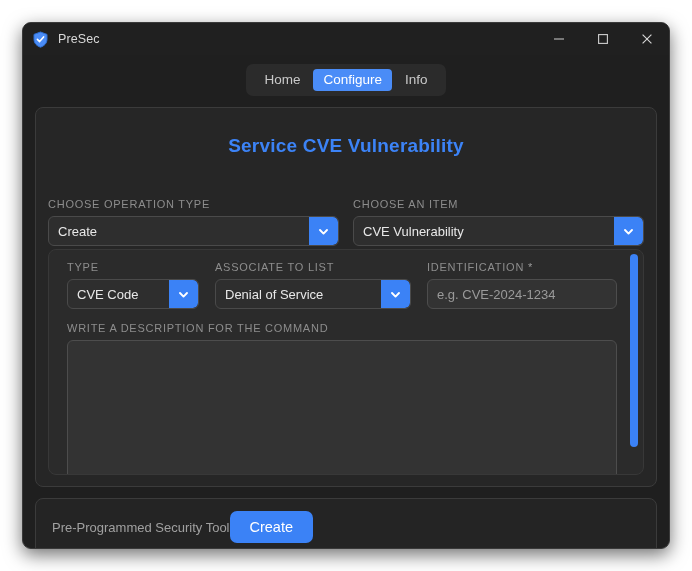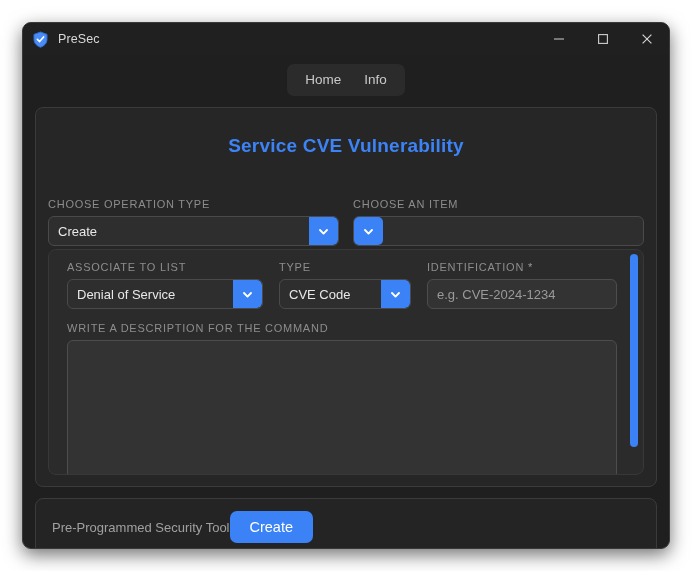--- a/index.html
+++ b/index.html
@@ -277,20 +277,21 @@
             <line x1="1.6" y1="1.6" x2="10.4" y2="10.4" stroke="#d8d8d8" stroke-width="1.1"></line>
             <line x1="10.4" y1="1.6" x2="1.6" y2="10.4" stroke="#d8d8d8" stroke-width="1.1"></line>
           </svg>
       </div>
     </div>
   </div>
 
   <div id="nav-wrap">
     <div id="nav">
       <div class="tab">Home</div>
+      <div class="tab active">Configure</div>
       <div class="tab">Info</div>
     </div>
   </div>
 
   <div id="card">
 
     <div id="page-title">Service CVE Vulnerability</div>
 
     <div id="top-row">
       <div>
@@ -300,57 +301,58 @@
           <div class="arrow">
             <svg width="13" height="13" viewBox="0 0 13 13">
                 <path d="M3 5 L6.5 8.6 L10 5" fill="none" stroke="#ffffff" stroke-width="1.9" stroke-linecap="round" stroke-linejoin="round"></path>
               </svg>
           </div>
         </div>
       </div>
       <div>
         <div class="field-label">CHOOSE AN ITEM</div>
         <div class="select">
+          <div class="value">CVE Vulnerability</div>
           <div class="arrow">
             <svg width="13" height="13" viewBox="0 0 13 13">
                 <path d="M3 5 L6.5 8.6 L10 5" fill="none" stroke="#ffffff" stroke-width="1.9" stroke-linecap="round" stroke-linejoin="round"></path>
               </svg>
           </div>
         </div>
       </div>
     </div>
 
     <div id="inner-panel">
       <div id="inner-content">
 
         <div id="sub-row">
+          <div id="sub-type">
+            <div class="field-label">TYPE</div>
+            <div class="select">
+              <div class="value">CVE Code</div>
+              <div class="arrow">
+                <svg width="13" height="13" viewBox="0 0 13 13">
+                    <path d="M3 5 L6.5 8.6 L10 5" fill="none" stroke="#ffffff" stroke-width="1.9" stroke-linecap="round" stroke-linejoin="round"></path>
+                  </svg>
+              </div>
+            </div>
+          </div>
+
           <div id="sub-assoc">
             <div class="field-label">ASSOCIATE TO LIST</div>
             <div class="select">
               <div class="value">Denial of Service</div>
               <div class="arrow">
                 <svg width="13" height="13" viewBox="0 0 13 13">
                     <path d="M3 5 L6.5 8.6 L10 5" fill="none" stroke="#ffffff" stroke-width="1.9" stroke-linecap="round" stroke-linejoin="round"></path>
                   </svg>
               </div>
             </div>
           </div>
 
-          <div id="sub-type">
-            <div class="field-label">TYPE</div>
-            <div class="select">
-              <div class="value">CVE Code</div>
-              <div class="arrow">
-                <svg width="13" height="13" viewBox="0 0 13 13">
-                    <path d="M3 5 L6.5 8.6 L10 5" fill="none" stroke="#ffffff" stroke-width="1.9" stroke-linecap="round" stroke-linejoin="round"></path>
-                  </svg>
-              </div>
-            </div>
-          </div>
-
           <div id="sub-ident">
             <div class="field-label">
               <span>IDENTIFICATION</span>
               <span class="req">*</span>
             </div>
             <div class="text-input">
               <span class="ph">e.g. CVE-2024-1234</span>
             </div>
           </div>
         </div>

